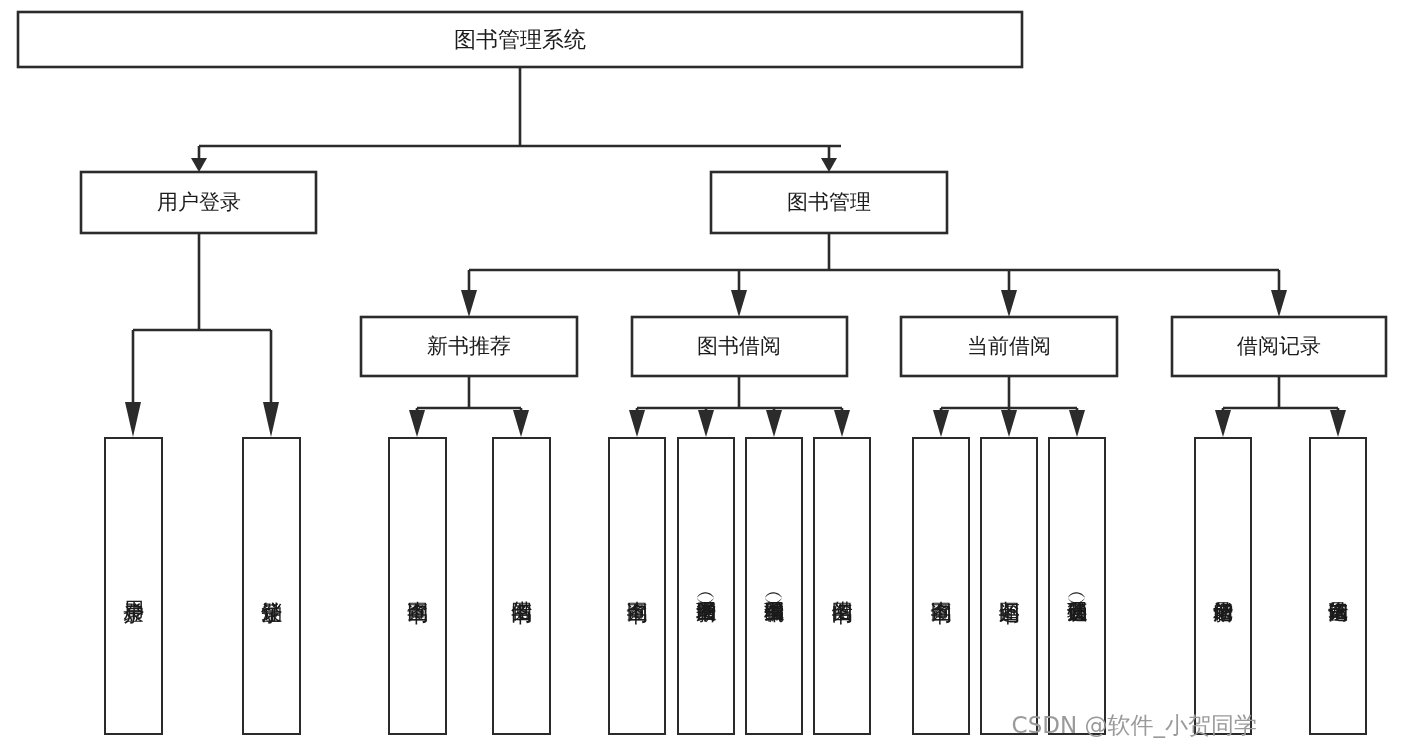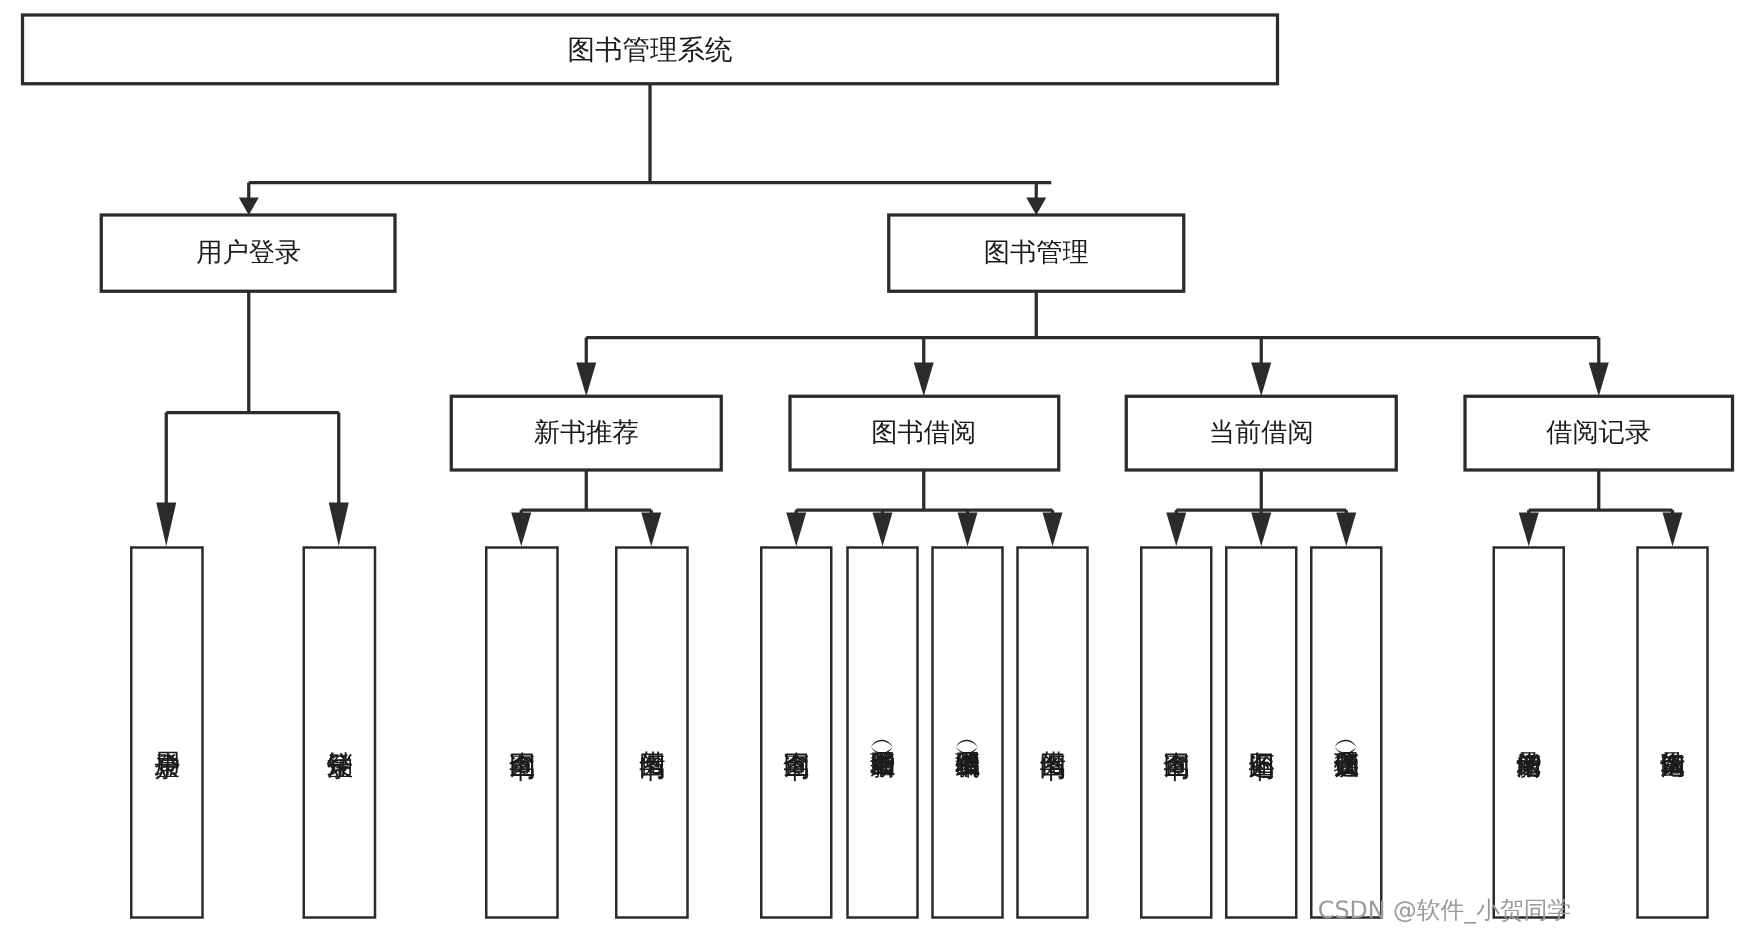--- a/index.html
+++ b/index.html
@@ -77,21 +77,21 @@
   }
   .leaf-label.tight {
     font-size: 20px;
     letter-spacing: 0px;
   }
   #watermark {
     position: absolute;
     right: 12px;
     bottom: 6px;
     font-family: "DejaVu Sans", "Liberation Sans", sans-serif;
-    font-size: 19px;
+    font-size: 23px;
     color: #9a9a9a;
     white-space: nowrap;
     user-select: none;
     pointer-events: none;
   }
 </style>
 </head>
 <body>
 
 <div id="diagram-root">

